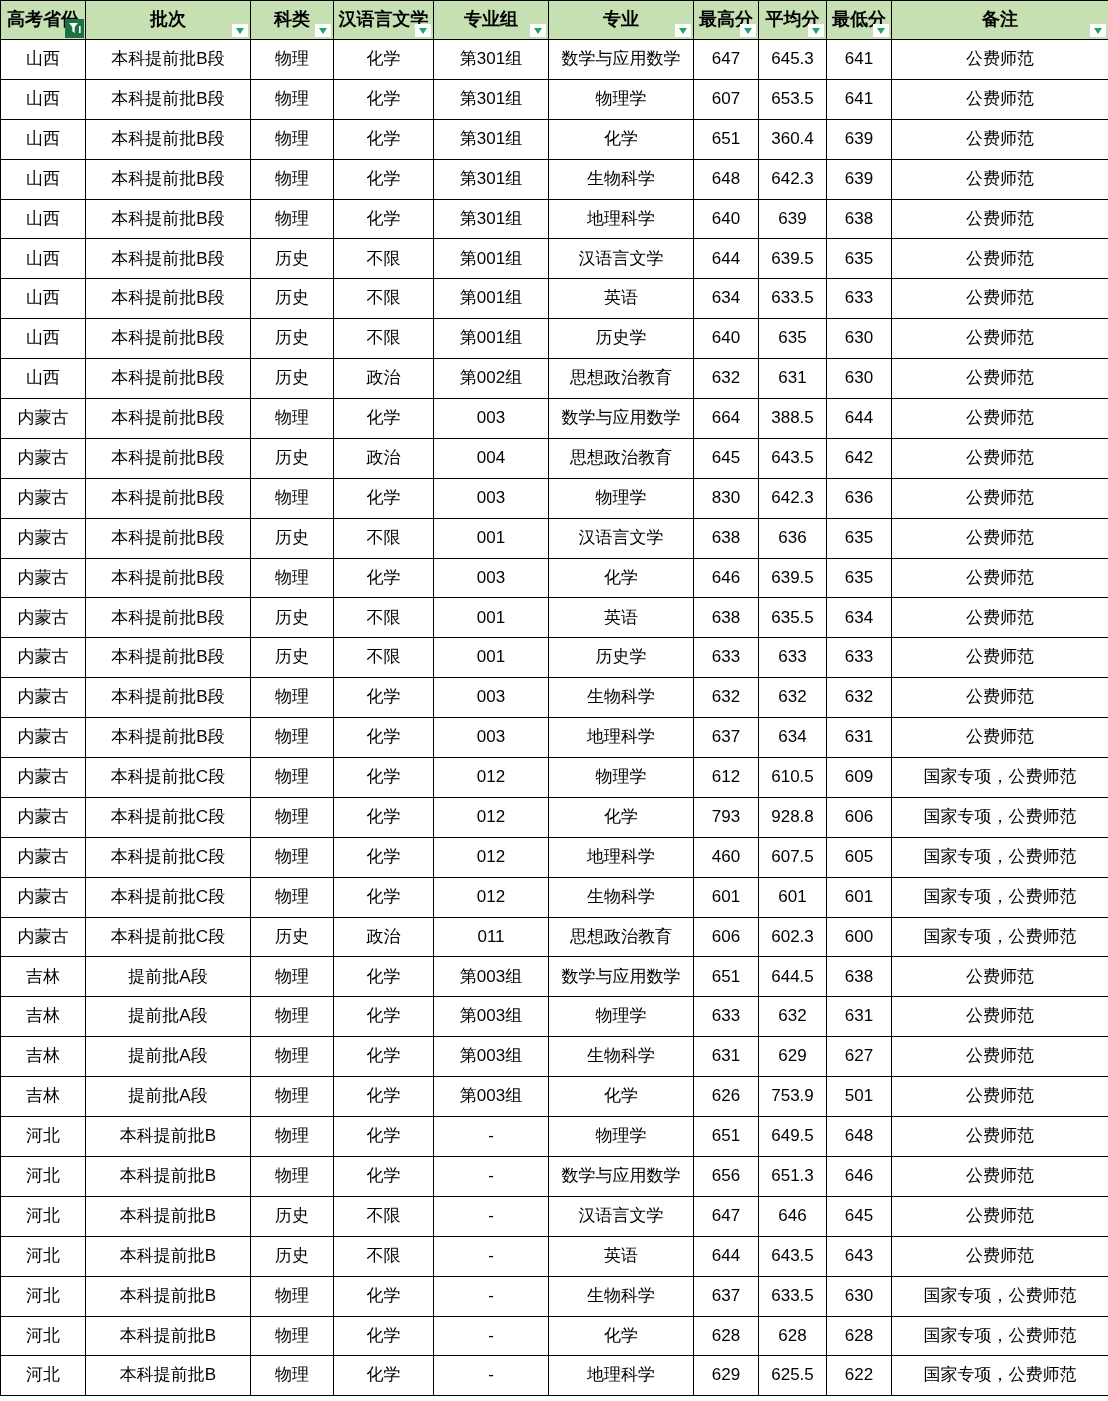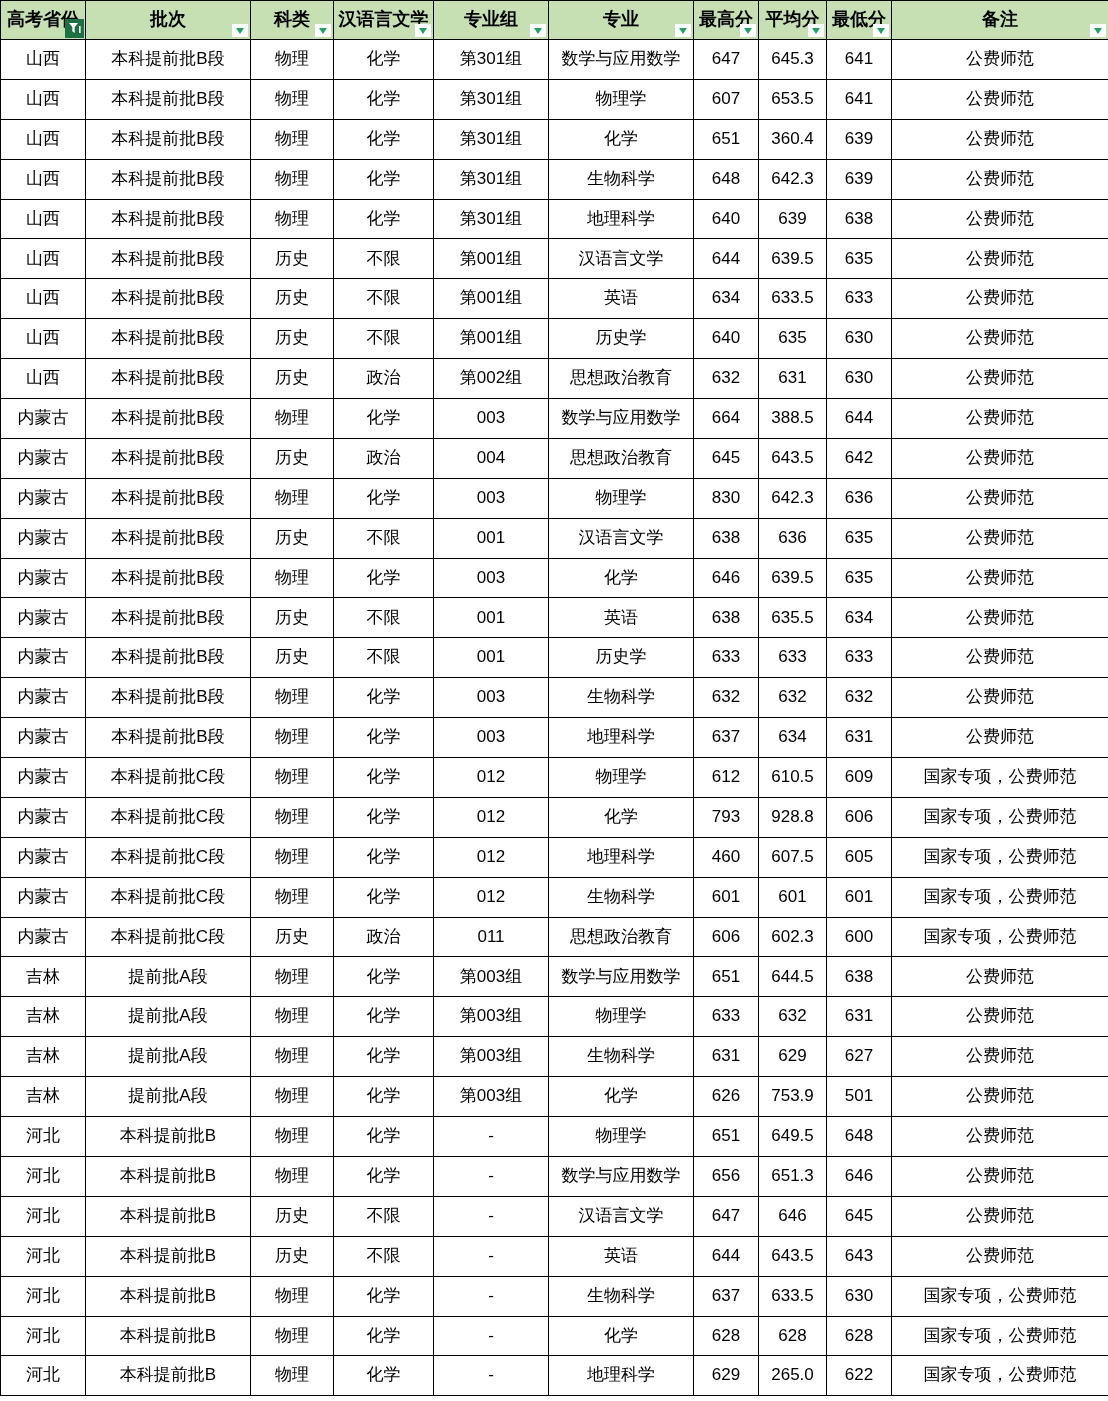--- a/index.html
+++ b/index.html
@@ -548,18 +548,18 @@
         <td>国家专项，公费师范</td>
       </tr>
       <tr>
         <td>河北</td>
         <td>本科提前批B</td>
         <td>物理</td>
         <td>化学</td>
         <td>-</td>
         <td>地理科学</td>
         <td>629</td>
-        <td>265.0</td>
+        <td>625.5</td>
         <td>622</td>
         <td>国家专项，公费师范</td>
       </tr>
     </tbody>
 </table>
 
 </body></html>

